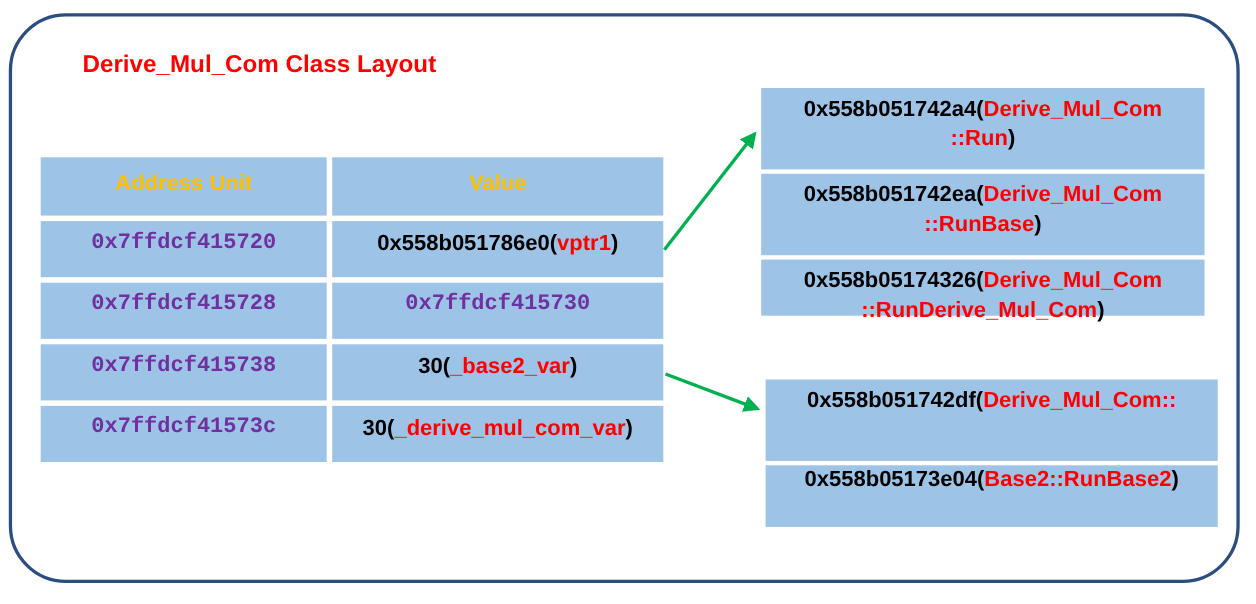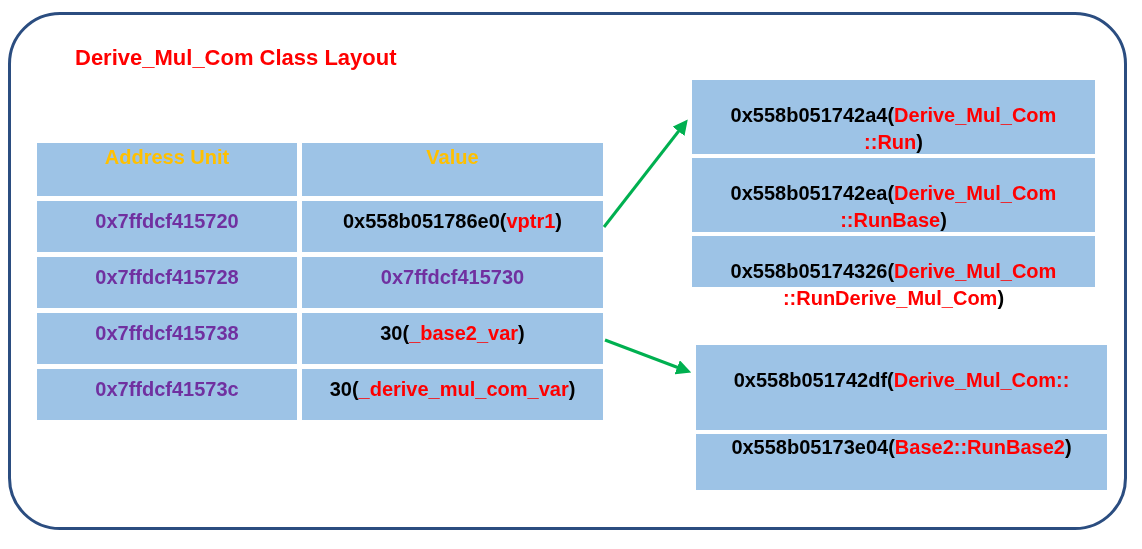--- a/index.html
+++ b/index.html
@@ -48,46 +48,46 @@
   }
   .cell {
     background: var(--cell-bg, #9dc3e6);
     text-align: center;
     font-size: 20px;
     line-height: 24px;
     padding-top: 8px;
     box-sizing: border-box;
     white-space: nowrap;
   }
-  .cell.head   { color: var(--header-text, #ffc000); padding-top: 2px; }
-  .cell.addr   { color: var(--address-text, #7030a0); }
+  .cell.head   { color: var(--header-text, #ffc000); padding-top: 12px; }
+  .cell.addr   { color: var(--address-text, #7030a0); font-family: Liberation Mono, monospace; }
   .cell.val    { color: var(--value-text, #000000); }
   .seg-black   { color: var(--value-text, #000000); }
   .seg-red     { color: var(--highlight-text, #ff0000); }
   
   .vtable {
     position: absolute;
     display: flex;
     flex-direction: column;
     row-gap: 4px;
   }
   #vtable1 { left: 692px; top: 80px;  width: 403px; }
   #vtable2 { left: 696px; top: 345px; width: 411px; }
   .vcell {
     background: var(--cell-bg, #9dc3e6);
     text-align: center;
     font-size: 20px;
     line-height: 27px;
-    padding-top: 22px;
+    padding-top: 6px;
     box-sizing: border-box;
   }
   #vtable1 .vcell:nth-child(1) { height: 74px; }
   #vtable1 .vcell:nth-child(2) { height: 74px; }
   #vtable1 .vcell:nth-child(3) { height: 51px; }
-  #vtable2 .vcell:nth-child(1) { height: 85px; }
+  #vtable2 .vcell:nth-child(1) { height: 74px; }
   #vtable2 .vcell:nth-child(2) { height: 56px; padding-top: 0; }
   
   .arrows {
     position: absolute;
     left: 0; top: 0;
     width: 1142px;
     height: 549px;
     pointer-events: none;
   }
   .arrows line { stroke: var(--arrow-color, #00b050); stroke-width: 3; }

